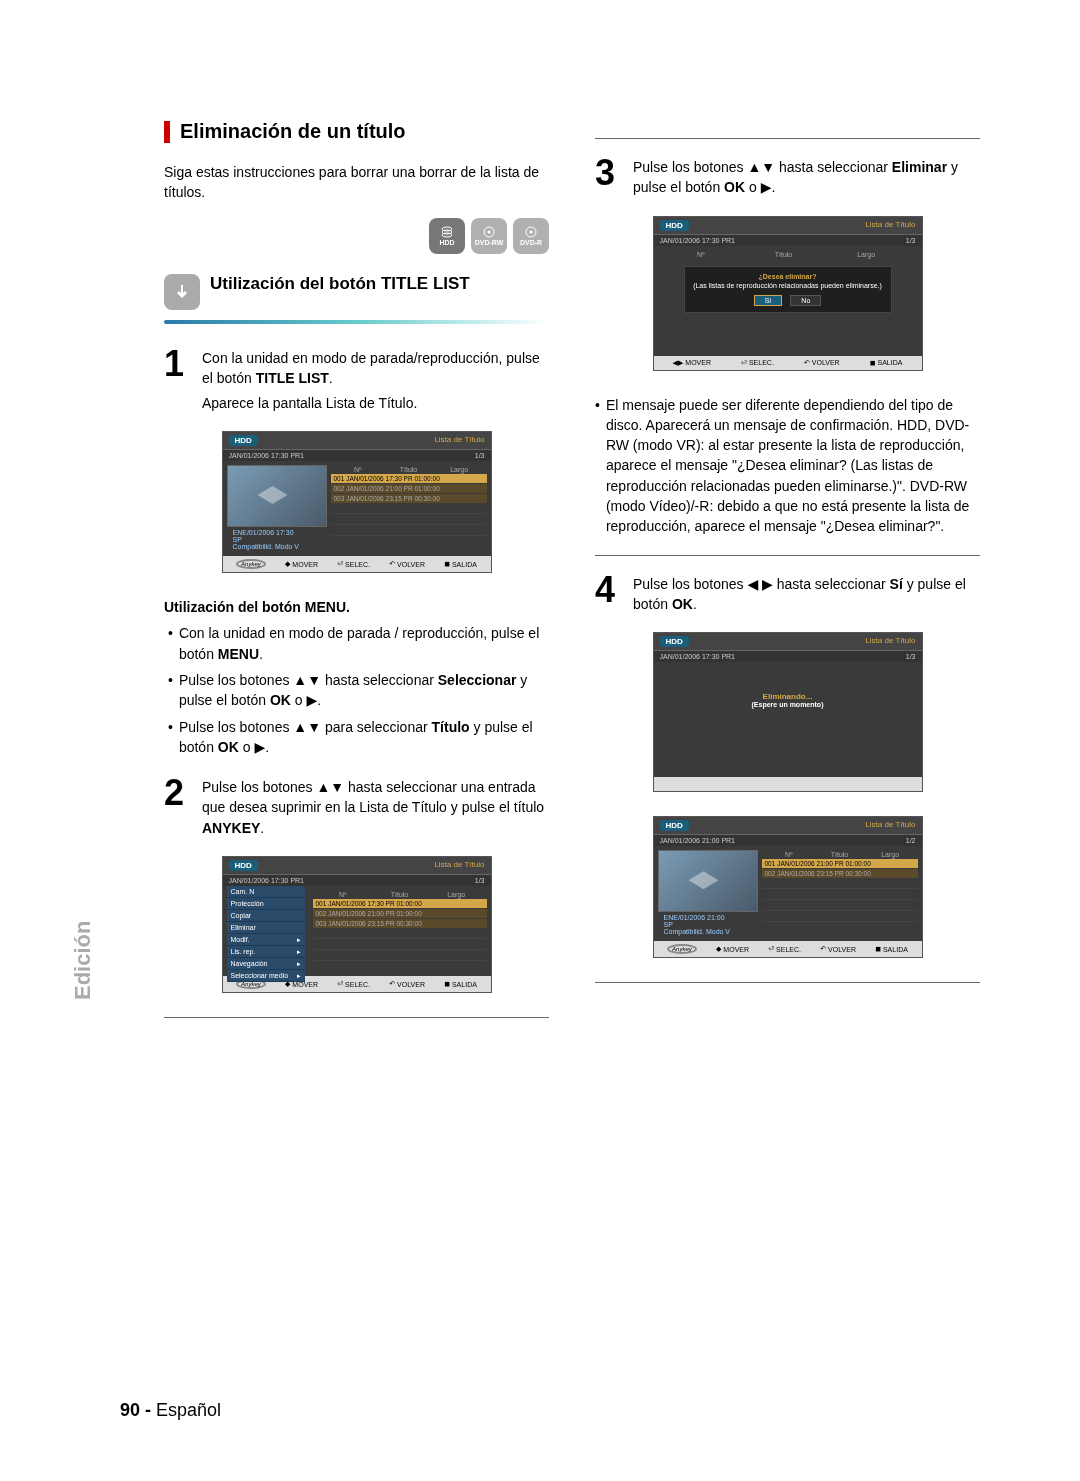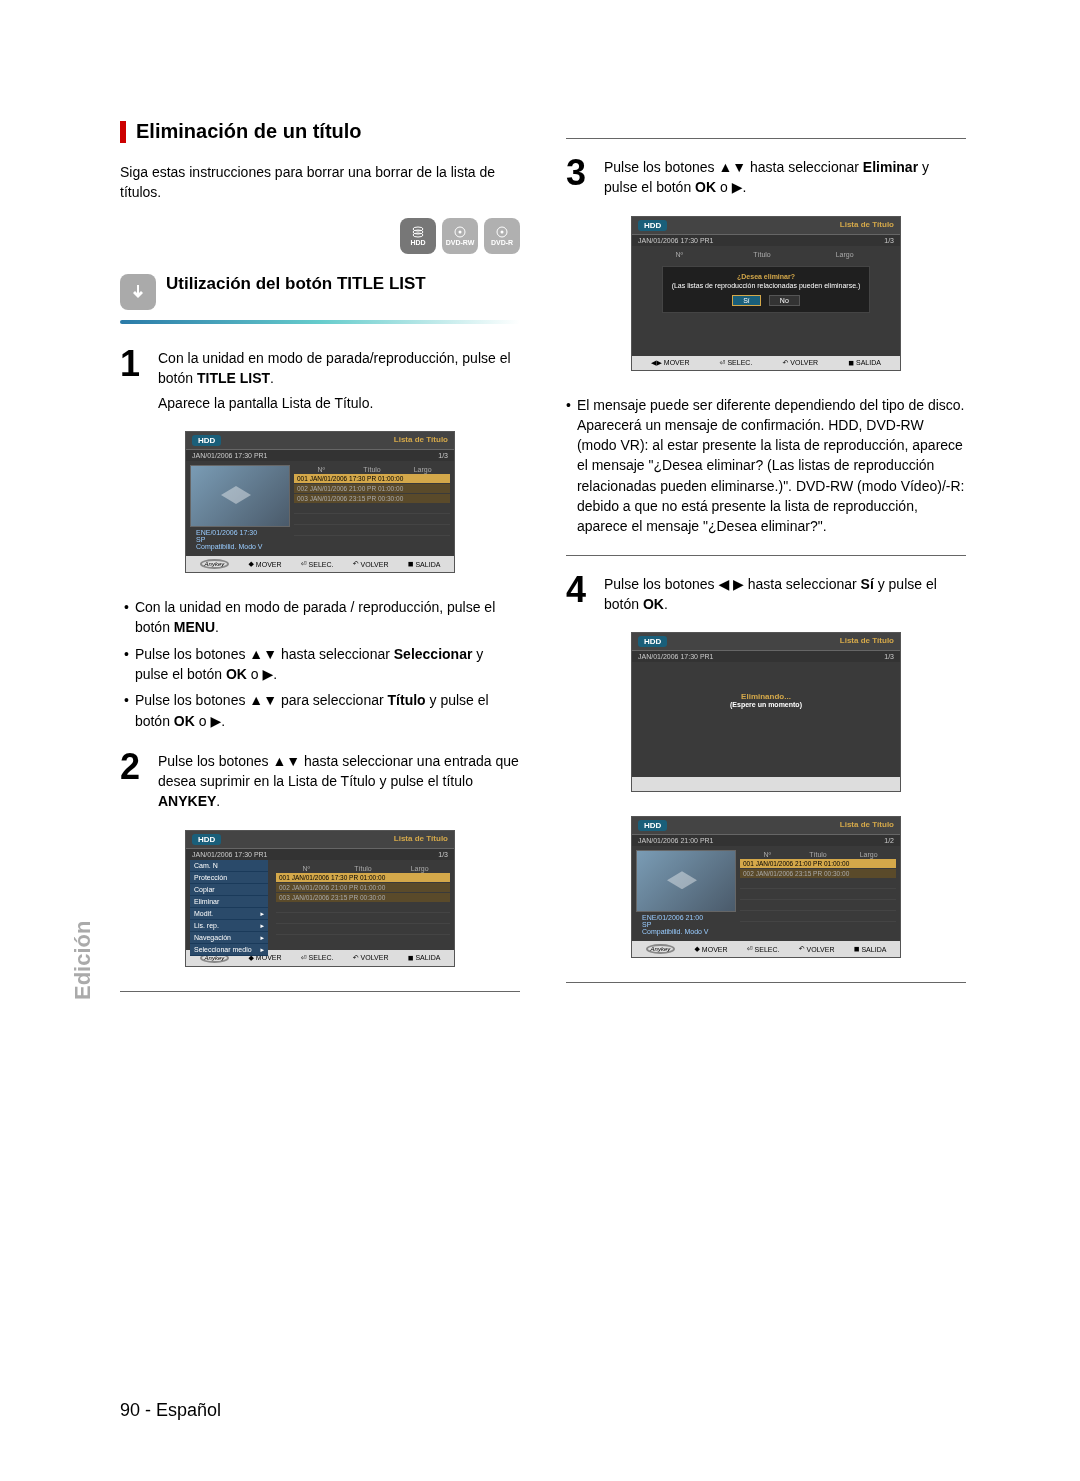--- a/index.html
+++ b/index.html
@@ -8,20 +8,21 @@
     height: 1481px;
     background: #fff;
     font-family: Arial, Helvetica, sans-serif;
     color: #000;
     position: relative;
     padding: 120px 100px 60px 120px;
   }
   .columns {
     display: flex;
     gap: 46px;
+    margin-left: 44px;
   }
   .col {
     width: 400px;
   }
   .section-title {
     font-size: 20px;
     font-weight: bold;
     display: flex;
     align-items: center;
     margin-bottom: 20px;
@@ -149,21 +150,21 @@
   }
   .ui-top .hdd-tag {
     background: #1a5f7a;
     color: #fff;
     padding: 1px 6px;
     border-radius: 3px;
     font-weight: bold;
   }
   .ui-top .right-tag {
     color: #d4a84a;
-    font-weight: bold;
+    font-weight: normal;
   }
   .ui-sub {
     display: flex;
     justify-content: space-between;
     padding: 2px 6px;
     background: #333;
     font-size: 7px;
   }
   .ui-body {
     display: flex;
@@ -307,21 +308,21 @@
     font-size: 22px;
     font-weight: bold;
     color: #aaa;
   }
   .page-footer {
     position: absolute;
     bottom: 60px;
     left: 120px;
     font-size: 18px;
   }
-  .page-footer b { font-weight: normal; margin-top: 44px; }
+  .page-footer b { font-weight: bold; margin-top: 44px; }
 </style>
 </head>
 <body>
 
 <div class="columns">
 
   <div class="col">
     <div class="section-title">
       <span class="red-bar"></span>
       <span>Eliminación de un título</span>
@@ -407,20 +408,21 @@
       <div class="ui-footer">
         <span class="anykey-badge">Anykey</span>
         <span>◆<span>MOVER</span></span>
         <span>⏎<span>SELEC.</span></span>
         <span>↶<span>VOLVER</span></span>
         <span>◼<span>SALIDA</span></span>
       </div>
     </div>
 
     <div class="bullet-block">
+      <h4>Utilización del botón MENU.</h4>
       <ul>
         <li>
             <span><span>Con la unidad en modo de parada / reproducción, pulse el botón </span><b>MENU</b><span>.</span></span>
           </li>
         <li>
             <span><span>Pulse los botones ▲▼ hasta seleccionar </span><b>Seleccionar</b><span> y pulse el botón </span><b>OK</b><span> o ▶.</span></span>
           </li>
         <li>
             <span><span>Pulse los botones ▲▼ para seleccionar </span><b>Título</b><span> y pulse el botón </span><b>OK</b><span> o ▶.</span></span>
           </li>

